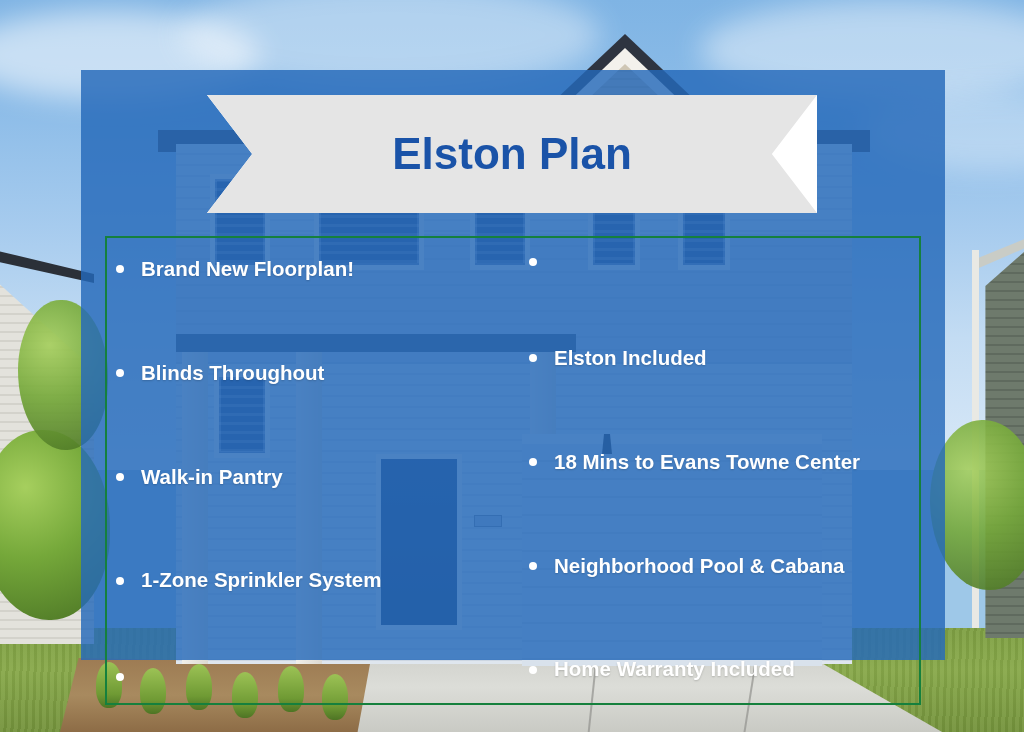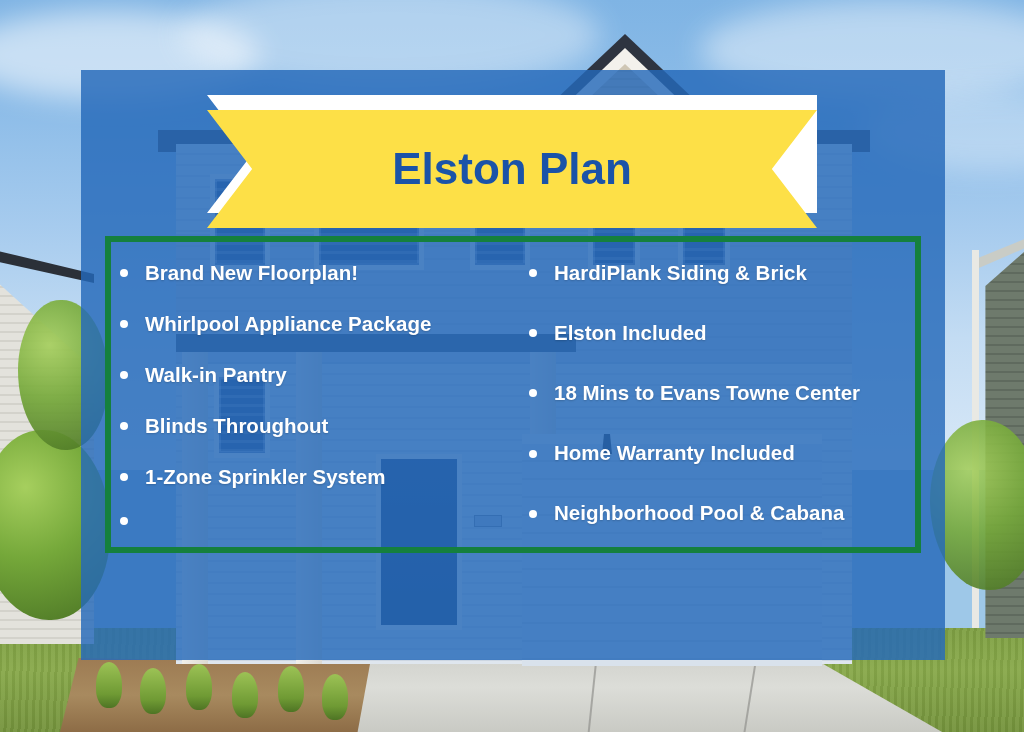--- a/index.html
+++ b/index.html
@@ -170,34 +170,34 @@
     background:rgba(36,105,185,.82);
   }
 
   
   .ribbon {
     position:absolute; left:207px; top:95px; width:610px; height:118px;
     background:#ffffff;
     clip-path:polygon(0% 0%, 100% 0%, 100% 100%, 0% 100%, 7.4% 50%);
   }
   .ribbon-inner {
-    position:absolute; left:207px; top:110px; width:610px; height:118px;
-    background:#fde047;
+    position:absolute; left:207px; top:95px; width:610px; height:118px;
+    background:#e5e5e5;
     clip-path:polygon(0% 0%, 100% 0%, 92.6% 50%, 100% 100%, 0% 100%, 7.4% 50%);
     display:flex; align-items:center; justify-content:center;
   }
   .ribbon-title {
     font-size:44px; font-weight:bold; color:#1a53a8;
     letter-spacing:0px; line-height:1; white-space:nowrap;
   }
 
   
   .featbox {
-    position:absolute; left:105px; top:236px; width:816px; height:317px;
-    border:6px solid #15803d;
+    position:absolute; left:105px; top:236px; width:816px; height:469px;
+    border:2px solid #15803d;
     display:flex;
   }
   .col {
     flex:1 1 50%;
     display:flex; flex-direction:column; justify-content:space-between;
     padding:20px 0 22px 0;
   }
   .col.left  { padding-left:9px; }
   .col.right { padding-left:16px; }
   .item { display:flex; align-items:center; }
@@ -297,56 +297,51 @@
 
   <div class="featbox">
 
     <div class="col left">
       <div class="item">
         <span class="bullet"></span>
         <span class="itext">Brand New Floorplan!</span>
       </div>
       <div class="item">
         <span class="bullet"></span>
-        <span class="itext">Whirlpool Appliance Package</span>
+        <span class="itext">Blinds Throughout</span>
       </div>
       <div class="item">
         <span class="bullet"></span>
         <span class="itext">Walk-in Pantry</span>
       </div>
       <div class="item">
         <span class="bullet"></span>
-        <span class="itext">Blinds Throughout</span>
-      </div>
-      <div class="item">
-        <span class="bullet"></span>
         <span class="itext">1-Zone Sprinkler System</span>
       </div>
       <div class="item">
         <span class="bullet"></span>
       </div>
     </div>
 
     <div class="col right">
       <div class="item">
         <span class="bullet"></span>
-        <span class="itext">HardiPlank Siding &amp; Brick</span>
       </div>
       <div class="item">
         <span class="bullet"></span>
         <span class="itext">Elston Included</span>
       </div>
       <div class="item">
         <span class="bullet"></span>
         <span class="itext">18 Mins to Evans Towne Center</span>
       </div>
       <div class="item">
         <span class="bullet"></span>
+        <span class="itext">Neighborhood Pool &amp; Cabana</span>
+      </div>
+      <div class="item">
+        <span class="bullet"></span>
         <span class="itext">Home Warranty Included</span>
-      </div>
-      <div class="item">
-        <span class="bullet"></span>
-        <span class="itext">Neighborhood Pool &amp; Cabana</span>
       </div>
     </div>
 
   </div>
 </div>
 
 </body></html>

